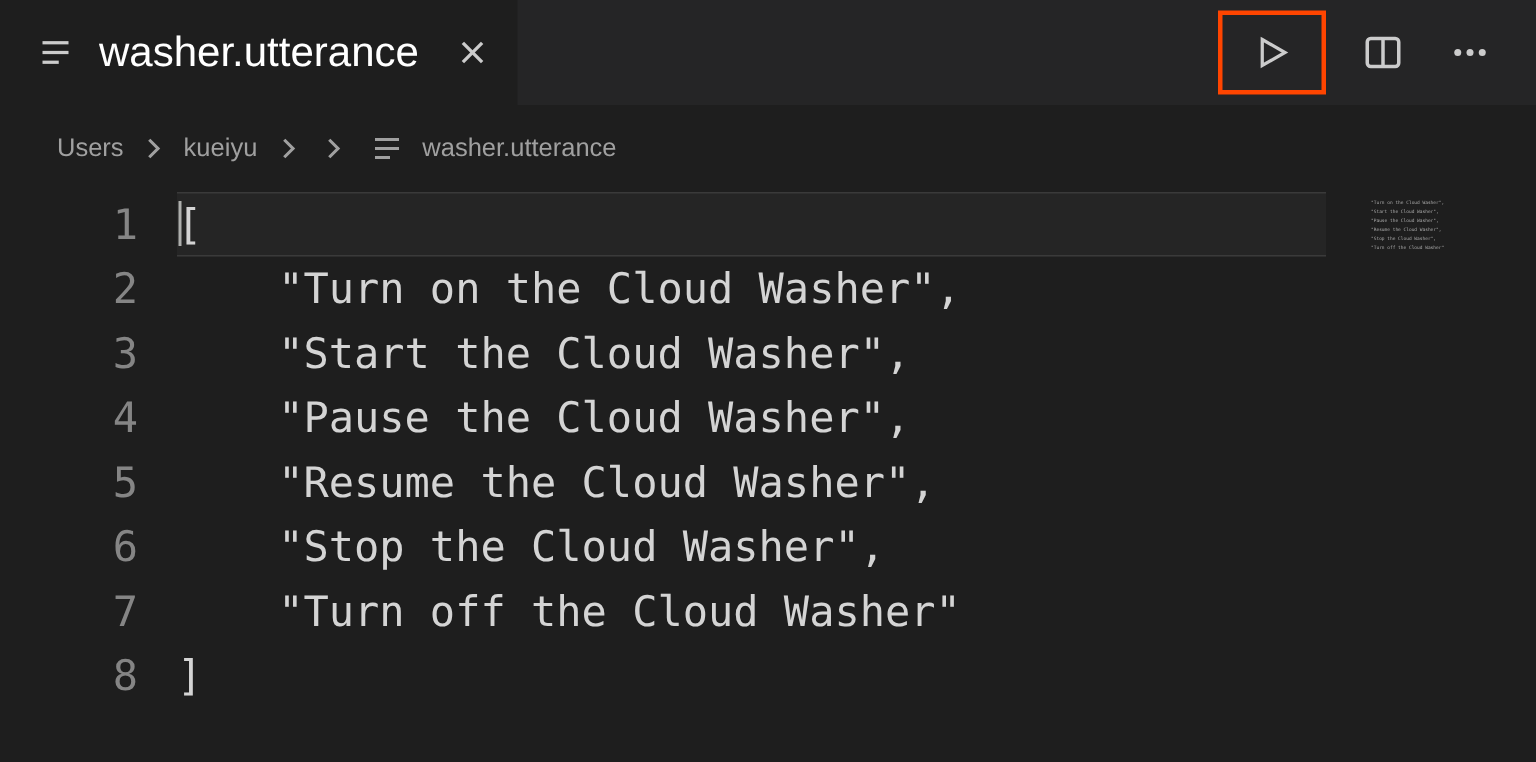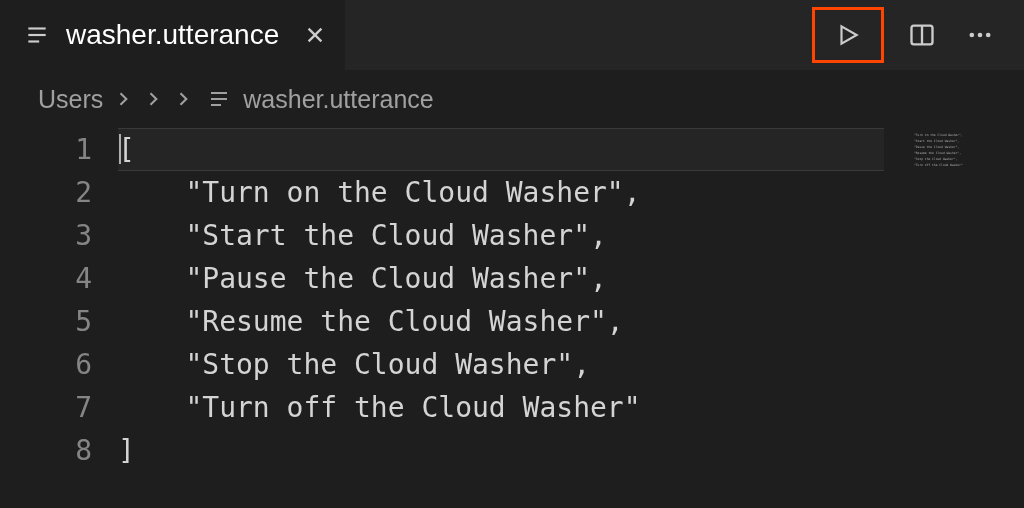--- a/index.html
+++ b/index.html
@@ -79,21 +79,21 @@
       display: flex;
       align-items: center;
       justify-content: center;
     }
     .breadcrumb {
       height: 58px;
       display: flex;
       align-items: center;
       padding: 0 38px;
       gap: 10px;
-      font-size: 25px;
+      font-size: 17px;
       color: #a0a0a0;
     }
     .breadcrumb-seg {
       color: #a0a0a0;
     }
     .chevron {
       color: #a0a0a0;
       display: flex;
       align-items: center;
     }
@@ -231,20 +231,21 @@
   </div>
 </div>
 
 <div class="breadcrumb">
   <span class="breadcrumb-seg">Users</span>
   <span class="chevron">
     <svg width="20" height="20" viewBox="0 0 24 24" fill="none" stroke="currentColor" stroke-width="2.5">
         <polyline points="9,5 16,12 9,19"></polyline>
       </svg>
   </span>
+  <span class="breadcrumb-seg">kueiyu</span>
   <span class="chevron">
     <svg width="20" height="20" viewBox="0 0 24 24" fill="none" stroke="currentColor" stroke-width="2.5">
         <polyline points="9,5 16,12 9,19"></polyline>
       </svg>
   </span>
   <span class="chevron">
     <svg width="20" height="20" viewBox="0 0 24 24" fill="none" stroke="currentColor" stroke-width="2.5">
         <polyline points="9,5 16,12 9,19"></polyline>
       </svg>
   </span>

